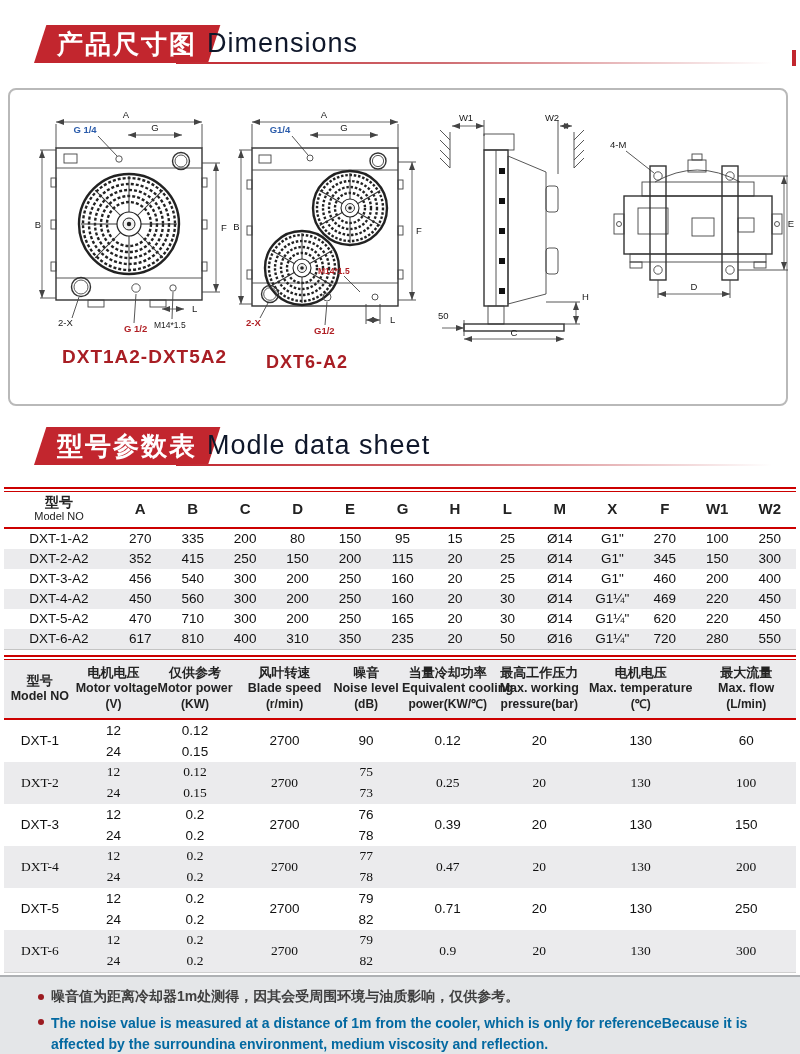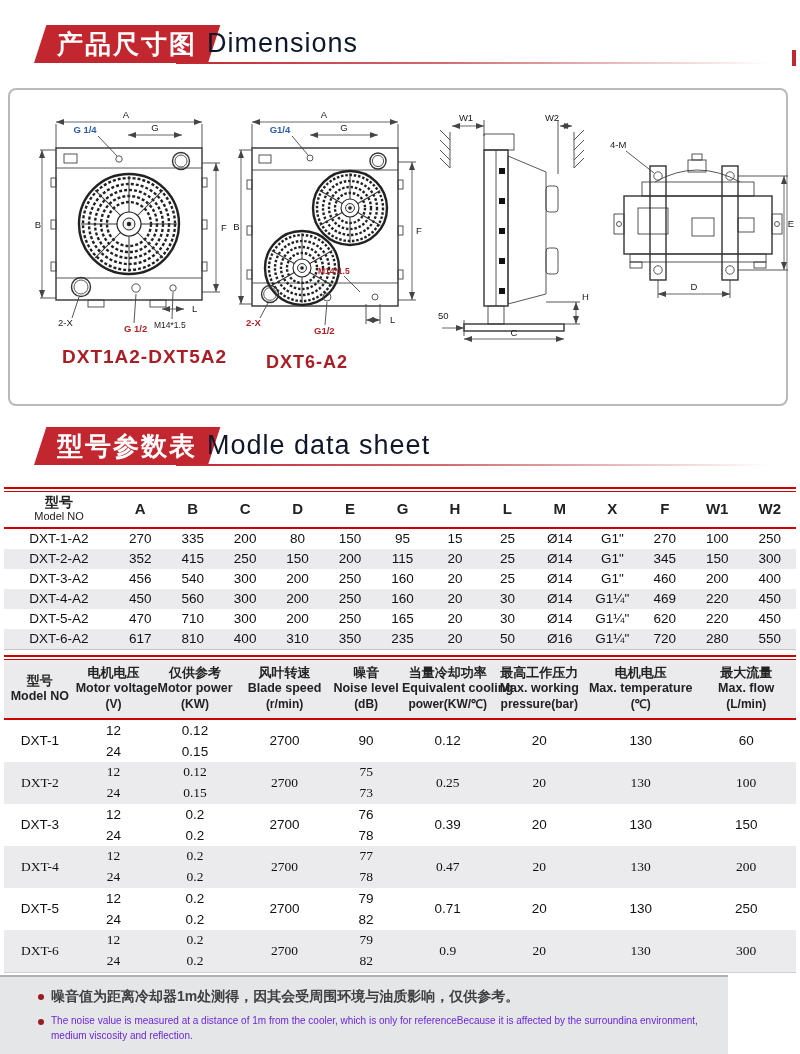--- a/index.html
+++ b/index.html
@@ -61,25 +61,25 @@
   #t2 thead{background:#ebebed;}
   #t2 thead tr{border-bottom:2px solid #cc0000;}
   #t2 th{padding:5px 0 6px;vertical-align:middle;}
   #t2 .h-zh{font-size:13px;font-weight:bold;line-height:1.25;white-space:nowrap;}
   #t2 .h-en{font-size:12.5px;font-weight:bold;line-height:1.25;white-space:nowrap;}
   #t2 .h-unit{font-size:12px;font-weight:bold;line-height:1.25;white-space:nowrap;}
   #t2 td{font-size:13.5px;height:21px;padding:0;color:#111;}
   #t2 tbody.alt{background:#ebebed;font-family:Liberation Serif, serif;}
 
   
-  .notes{position:absolute;left:0;top:975px;width:728px;height:79px;background:#e4e6e8;border-top:2px solid #aeb1b4;box-sizing:border-box;padding:11px 26px 0 38px;}
+  .notes{position:absolute;left:0;top:975px;width:800px;height:79px;background:#e4e6e8;border-top:2px solid #aeb1b4;box-sizing:border-box;padding:11px 26px 0 38px;}
   .note{position:relative;padding-left:13px;}
   .note::before{content:"";position:absolute;left:0;top:6px;width:6px;height:6px;border-radius:50%;background:#9b1b20;}
   .note-zh{font-size:14px;font-weight:bold;color:#3f3f3f;margin-bottom:7px;}
-  .note-en{font-size:10px;font-weight:normal;color:#6d28d9;line-height:1.5;max-width:740px;}
+  .note-en{font-size:14px;font-weight:bold;color:#0369a1;line-height:1.5;max-width:740px;}
 </style>
 </head>
 <body>
 
 <div class="page">
 
   <div class="banner" id="banner1">
     <div class="flag">
       <span>产品尺寸图</span>
     </div>

